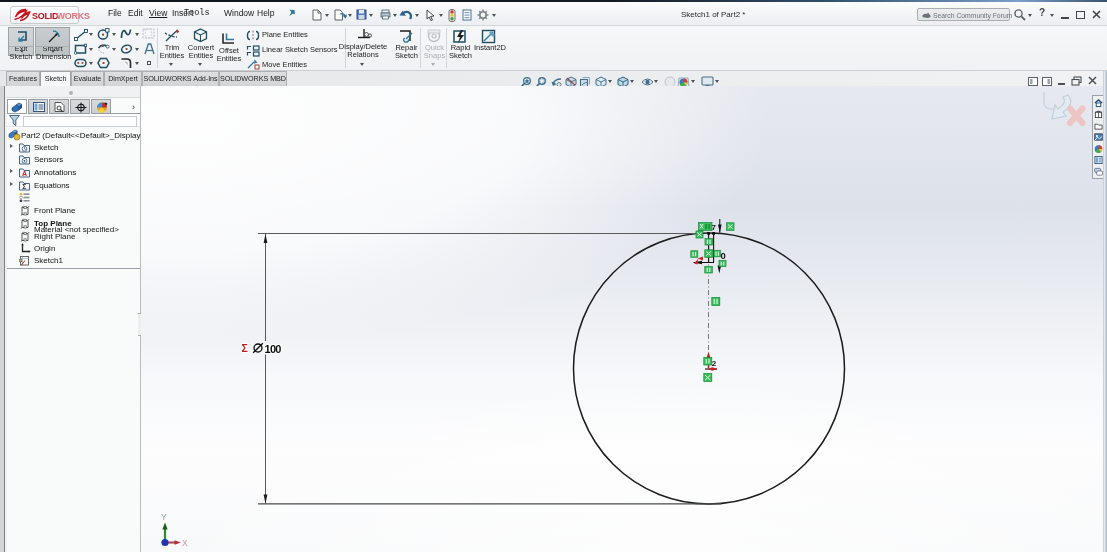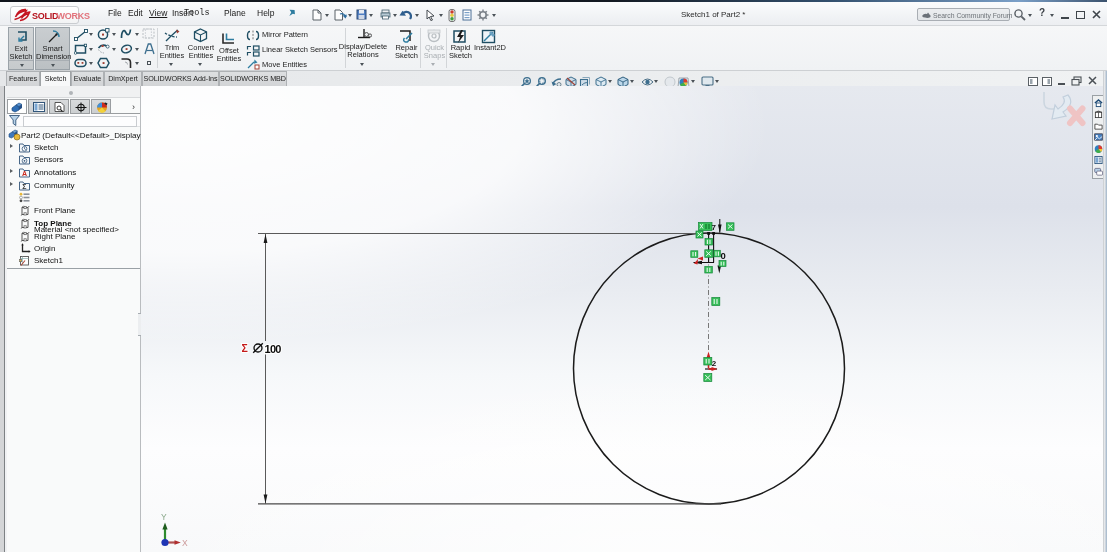--- a/index.html
+++ b/index.html
@@ -12,21 +12,21 @@
 #topedge { left:0; top:0; width:1107px; height:2px; background:linear-gradient(90deg,#10151c 0%,#141a22 55%,#33506e 75%,#7ba0c8 92%,#3c536e 100%); }
 #titlebar { left:0; top:2px; width:1107px; height:24px; background:linear-gradient(180deg,#fbfcfd 0%,#f2f4f6 55%,#eceef1 100%); border-bottom:1px solid #d4d7da; }
 #logocard { position:absolute; left:10px; top:4px; width:69px; height:18px; background:linear-gradient(180deg,#ffffff,#f2f3f4); border:1px solid #c9ccd0; border-radius:3px;text-align:center; }
 .menu { position:absolute; top:6px; font-size:8.5px; color:#1b1b1b; }
 .tbico { position:absolute; top:7px; }
 .dd { position:absolute; top:12px; width:0; height:0; border-left:2.5px solid transparent; border-right:2.5px solid transparent; border-top:3px solid #4b5258; }
 #sktitle { position:absolute; left:681px; top:8px; font-size:8px; color:#2a2a2a; }
 #searchbox { position:absolute; left:917px; top:6px; width:93px; height:13px; background:linear-gradient(180deg,#eceef0,#e2e5e8); border:1px solid #a9aeb4; border-radius:2px; }
 
 #ribbon { left:0; top:26px; width:1107px; height:45px; background:linear-gradient(180deg,#f6f7f8,#f0f2f4); border-bottom:1px solid #cdd0d3; }
-.bigbtn { position:absolute; top:1px; height:43px; border:1px solid #9aa2a8; }
+.bigbtn { position:absolute; top:1px; height:29px; border:1px solid #9aa2a8; }
 .bigbtn .lbl { position:absolute; left:0; right:0; top:17px; text-align:center; font-size:7.5px; line-height:8px; color:#1c1c1c; }
 .bigbtn .strip { position:absolute; left:0; right:0; bottom:0; height:9px; border-top:1px solid #a8aeb3; }
 .rlbl { position:absolute; text-align:center; font-size:7.5px; line-height:8px; color:#1c1c1c; }
 .rsep { position:absolute; top:28px; width:1px; height:42px; background:#d2d5d8; }
 .rddc { position:absolute; width:0; height:0; border-left:2.5px solid transparent; border-right:2.5px solid transparent; border-top:3px solid #4b5258; }
 
 #tabrow { left:0; top:71px; width:1107px; height:15px; background:linear-gradient(90deg,#e5e7e9 0%,#e9ebed 40%,#f0f2f3 100%); }
 .tab { position:absolute; top:0; height:15px; background:linear-gradient(180deg,#dddfe1,#d2d4d6); border:1px solid #aeb1b4; border-bottom:none; font-size:7.2px; letter-spacing:-0.05px; white-space:nowrap; overflow:hidden; color:#1d1d1d; text-align:center; line-height:14px; }
 .tab.active { background:#f7f8f9; border-color:#9fa3a6; }
 
@@ -57,21 +57,21 @@
       <path d="M9 13.5 C13 13 16.5 10.5 18 6.5 C14 7.5 11.5 9.5 10.5 11.5 C12 7 16 4.5 19.5 5" fill="none" stroke="#c41420" stroke-width="1.5"></path>
       <text x="21" y="11.8" font-size="9" font-weight="bold" fill="#b5121c" font-family="Liberation Sans" letter-spacing="-0.25">SOLID</text>
       <text x="45.5" y="11.8" font-size="9" font-weight="bold" fill="#e2737c" font-family="Liberation Sans" letter-spacing="-0.25">WORKS</text>
     </svg>
   </div>
   <div class="menu" style="left:108px;">File</div>
   <div class="menu" style="left:128px;">Edit</div>
   <div class="menu" style="left:149px;text-decoration:underline;">View</div>
   <div class="menu" style="left:172px;">Insert</div>
   <div class="menu" style="left:184px;font-family:Liberation Mono, monospace;">Tools</div>
-  <div class="menu" style="left:224px;">Plane</div>
+  <div class="menu" style="left:224px;">Window</div>
   <div class="menu" style="left:257px;">Help</div>
   <svg class="tbico" style="left:287px;top:6px;" width="10" height="11" viewBox="0 0 10 11">
       <path d="M5 1 L8 4 L6 5 L5 9 L4 5 L1 4 Z" fill="#2e7da0" transform="rotate(40 5 5)"></path>
     </svg>
 
   <svg class="tbico" style="left:312px;" width="10" height="12" viewBox="0 0 10 12">
       <path d="M1 1 H6 L9 4 V11 H1 Z" fill="#fdfdfd" stroke="#5a6268" stroke-width="1"></path>
       <path d="M6 1 L6 4 L9 4" fill="none" stroke="#5a6268" stroke-width="1"></path>
     </svg>
   <div class="dd" style="left:325px;"></div>
@@ -253,21 +253,21 @@
       <path d="M2 1.5 L2 11 L13 11" fill="none" stroke="#2a2a2a" stroke-width="1.6"></path>
       <path d="M5.5 1.5 L5.5 7.5 L13 7.5" fill="none" stroke="#2e7da0" stroke-width="1.6"></path>
     </svg>
   <div class="rlbl" style="left:211px;top:21px;width:36px;">Offset<br>Entities</div>
 
   <svg class="ico" style="left:246px;top:4px;" width="14" height="11" viewBox="0 0 14 11">
       <path d="M4 1.5 Q1.5 1.5 1.5 5.5 Q1.5 9.5 4 9.5" fill="none" stroke="#1f4e63" stroke-width="1.4"></path>
       <path d="M10 1.5 Q12.5 1.5 12.5 5.5 Q12.5 9.5 10 9.5" fill="none" stroke="#1f4e63" stroke-width="1.4"></path>
       <line x1="7" y1="0.5" x2="7" y2="10.5" stroke="#666" stroke-width="0.9" stroke-dasharray="2 1.4"></line>
     </svg>
-  <div class="rlbl" style="left:262px;top:5px;width:70px;text-align:left;">Mirror Pattern</div>
+  <div class="rlbl" style="left:262px;top:5px;width:70px;text-align:left;">Plane Entities</div>
   <svg class="ico" style="left:246px;top:19px;" width="14" height="12" viewBox="0 0 14 12">
       <g fill="none" stroke="#1f4e63" stroke-width="1.2">
         <path d="M1.5 4.5 V1.5 H5 M1.5 10.5 V7.5 H5"></path>
         <rect x="7.5" y="1" width="5.5" height="4"></rect>
         <rect x="7.5" y="7" width="5.5" height="4"></rect>
       </g>
     </svg>
   <div class="rlbl" style="left:262px;top:20px;width:85px;text-align:left;">Linear Sketch Sensors</div>
   <svg class="ico" style="left:246px;top:33px;" width="14" height="11" viewBox="0 0 14 11">
       <path d="M2 9 L8 3" stroke="#2e7da0" stroke-width="1.3"></path>
@@ -477,21 +477,21 @@
   <svg class="ico" style="left:12px;top:81px;" width="11" height="11" viewBox="0 0 11 11">
       <path d="M0.5 2 H4 L5 3.5 H10.5 V10 H0.5 Z" fill="#f6f8fa" stroke="#33567a" stroke-width="0.9"></path>
       <text x="3" y="9.3" font-size="7" font-weight="bold" fill="#cc2a1e" font-family="Liberation Sans">A</text>
     </svg>
   <div class="trtext" style="left:27px;top:82px;">Annotations</div>
   <div class="exp" style="left:3px;top:96px;"></div>
   <svg class="ico" style="left:12px;top:94px;" width="11" height="11" viewBox="0 0 11 11">
       <path d="M0.5 2 H4 L5 3.5 H10.5 V10 H0.5 Z" fill="#f6f8fa" stroke="#33567a" stroke-width="0.9"></path>
       <text x="3.2" y="9.3" font-size="7" font-weight="bold" fill="#333" font-family="Liberation Sans">Σ</text>
     </svg>
-  <div class="trtext" style="left:27px;top:95px;">Community</div>
+  <div class="trtext" style="left:27px;top:95px;">Equations</div>
   <svg class="ico" style="left:12px;top:106px;" width="11" height="11" viewBox="0 0 11 11">
       <circle cx="2" cy="2.2" r="1.4" fill="#e8b83a"></circle>
       <rect x="4.5" y="1.4" width="6" height="1.6" fill="#8a9098"></rect>
       <circle cx="2" cy="5.5" r="1.4" fill="#fff" stroke="#888" stroke-width="0.7"></circle>
       <rect x="4.5" y="4.7" width="6" height="1.6" fill="#8a9098"></rect>
       <circle cx="2" cy="8.8" r="1.4" fill="#444"></circle>
       <rect x="4.5" y="8" width="6" height="1.6" fill="#8a9098"></rect>
     </svg>
   <div class="trtext" style="left:27px;top:107px;margin-top:32px;">Material &lt;not specified&gt;</div>
   <svg class="ico" style="left:13px;top:119px;" width="10" height="11" viewBox="0 0 10 11">

